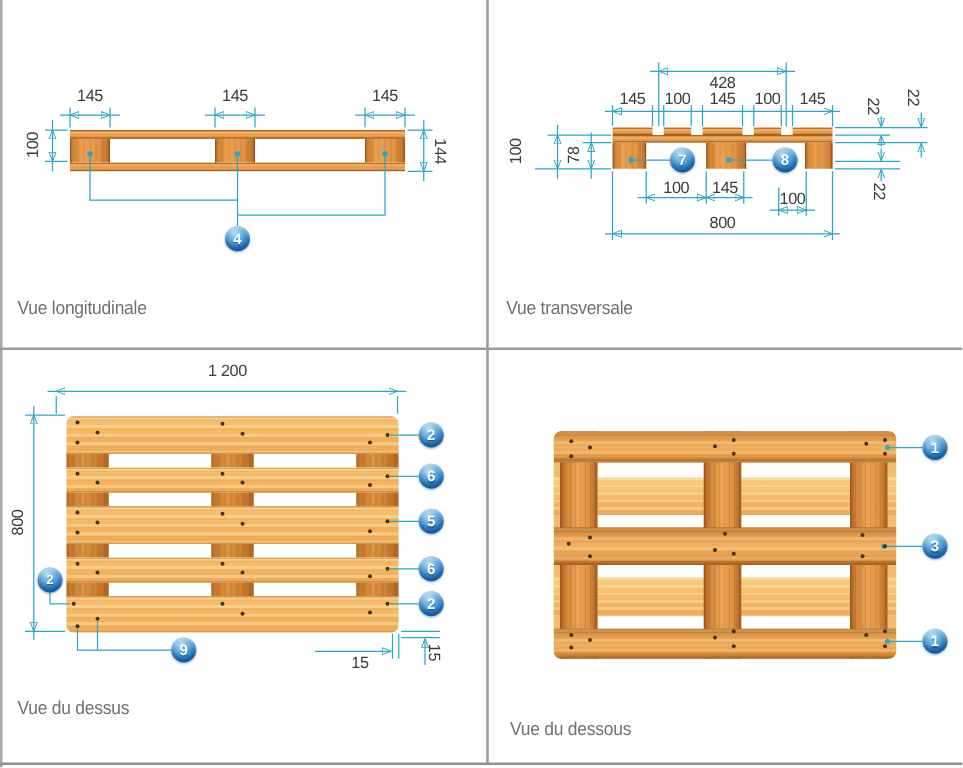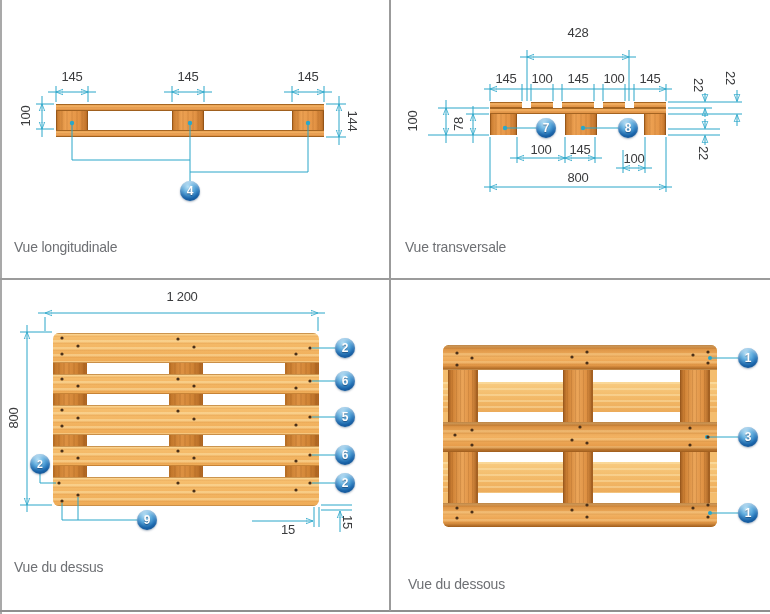--- a/index.html
+++ b/index.html
@@ -115,21 +115,21 @@
     <line x1="127" y1="158" x2="175" y2="158" marker-start="url(#m2)" marker-end="url(#m2)"></line>
     <line x1="175" y1="158" x2="205" y2="158" marker-start="url(#m2)" marker-end="url(#m2)"></line>
     <line x1="233" y1="168" x2="255" y2="168" marker-start="url(#m2)" marker-end="url(#m2)"></line>
     <line x1="100" y1="187" x2="276" y2="187" marker-start="url(#m2)" marker-end="url(#m2)"></line>
     <line x1="115" y1="128" x2="146" y2="128"></line>
       <circle class="dot" cx="115" cy="128" r="2.2"></circle>
     <line x1="193" y1="128" x2="228" y2="128"></line>
       <circle class="dot" cx="193" cy="128" r="2.2"></circle>
   </svg>
 
-  <span class="dlab" style="left:168px;top:26px;">428</span>
+  <span class="dlab" style="left:168px;top:59px;">428</span>
   <span class="dlab" style="left:96px;top:72px;">145</span>
   <span class="dlab" style="left:132px;top:72px;">100</span>
   <span class="dlab" style="left:168px;top:72px;">145</span>
   <span class="dlab" style="left:204px;top:72px;">100</span>
   <span class="dlab" style="left:240px;top:72px;">145</span>
   <span class="dlab rotm90" style="left:3px;top:114px;">100</span>
   <span class="dlab rotm90" style="left:49px;top:117px;">78</span>
   <span class="dlab rot90" style="left:288px;top:78px;">22</span>
   <span class="dlab rot90" style="left:320px;top:71px;">22</span>
   <span class="dlab rot90" style="left:293px;top:146px;">22</span>

